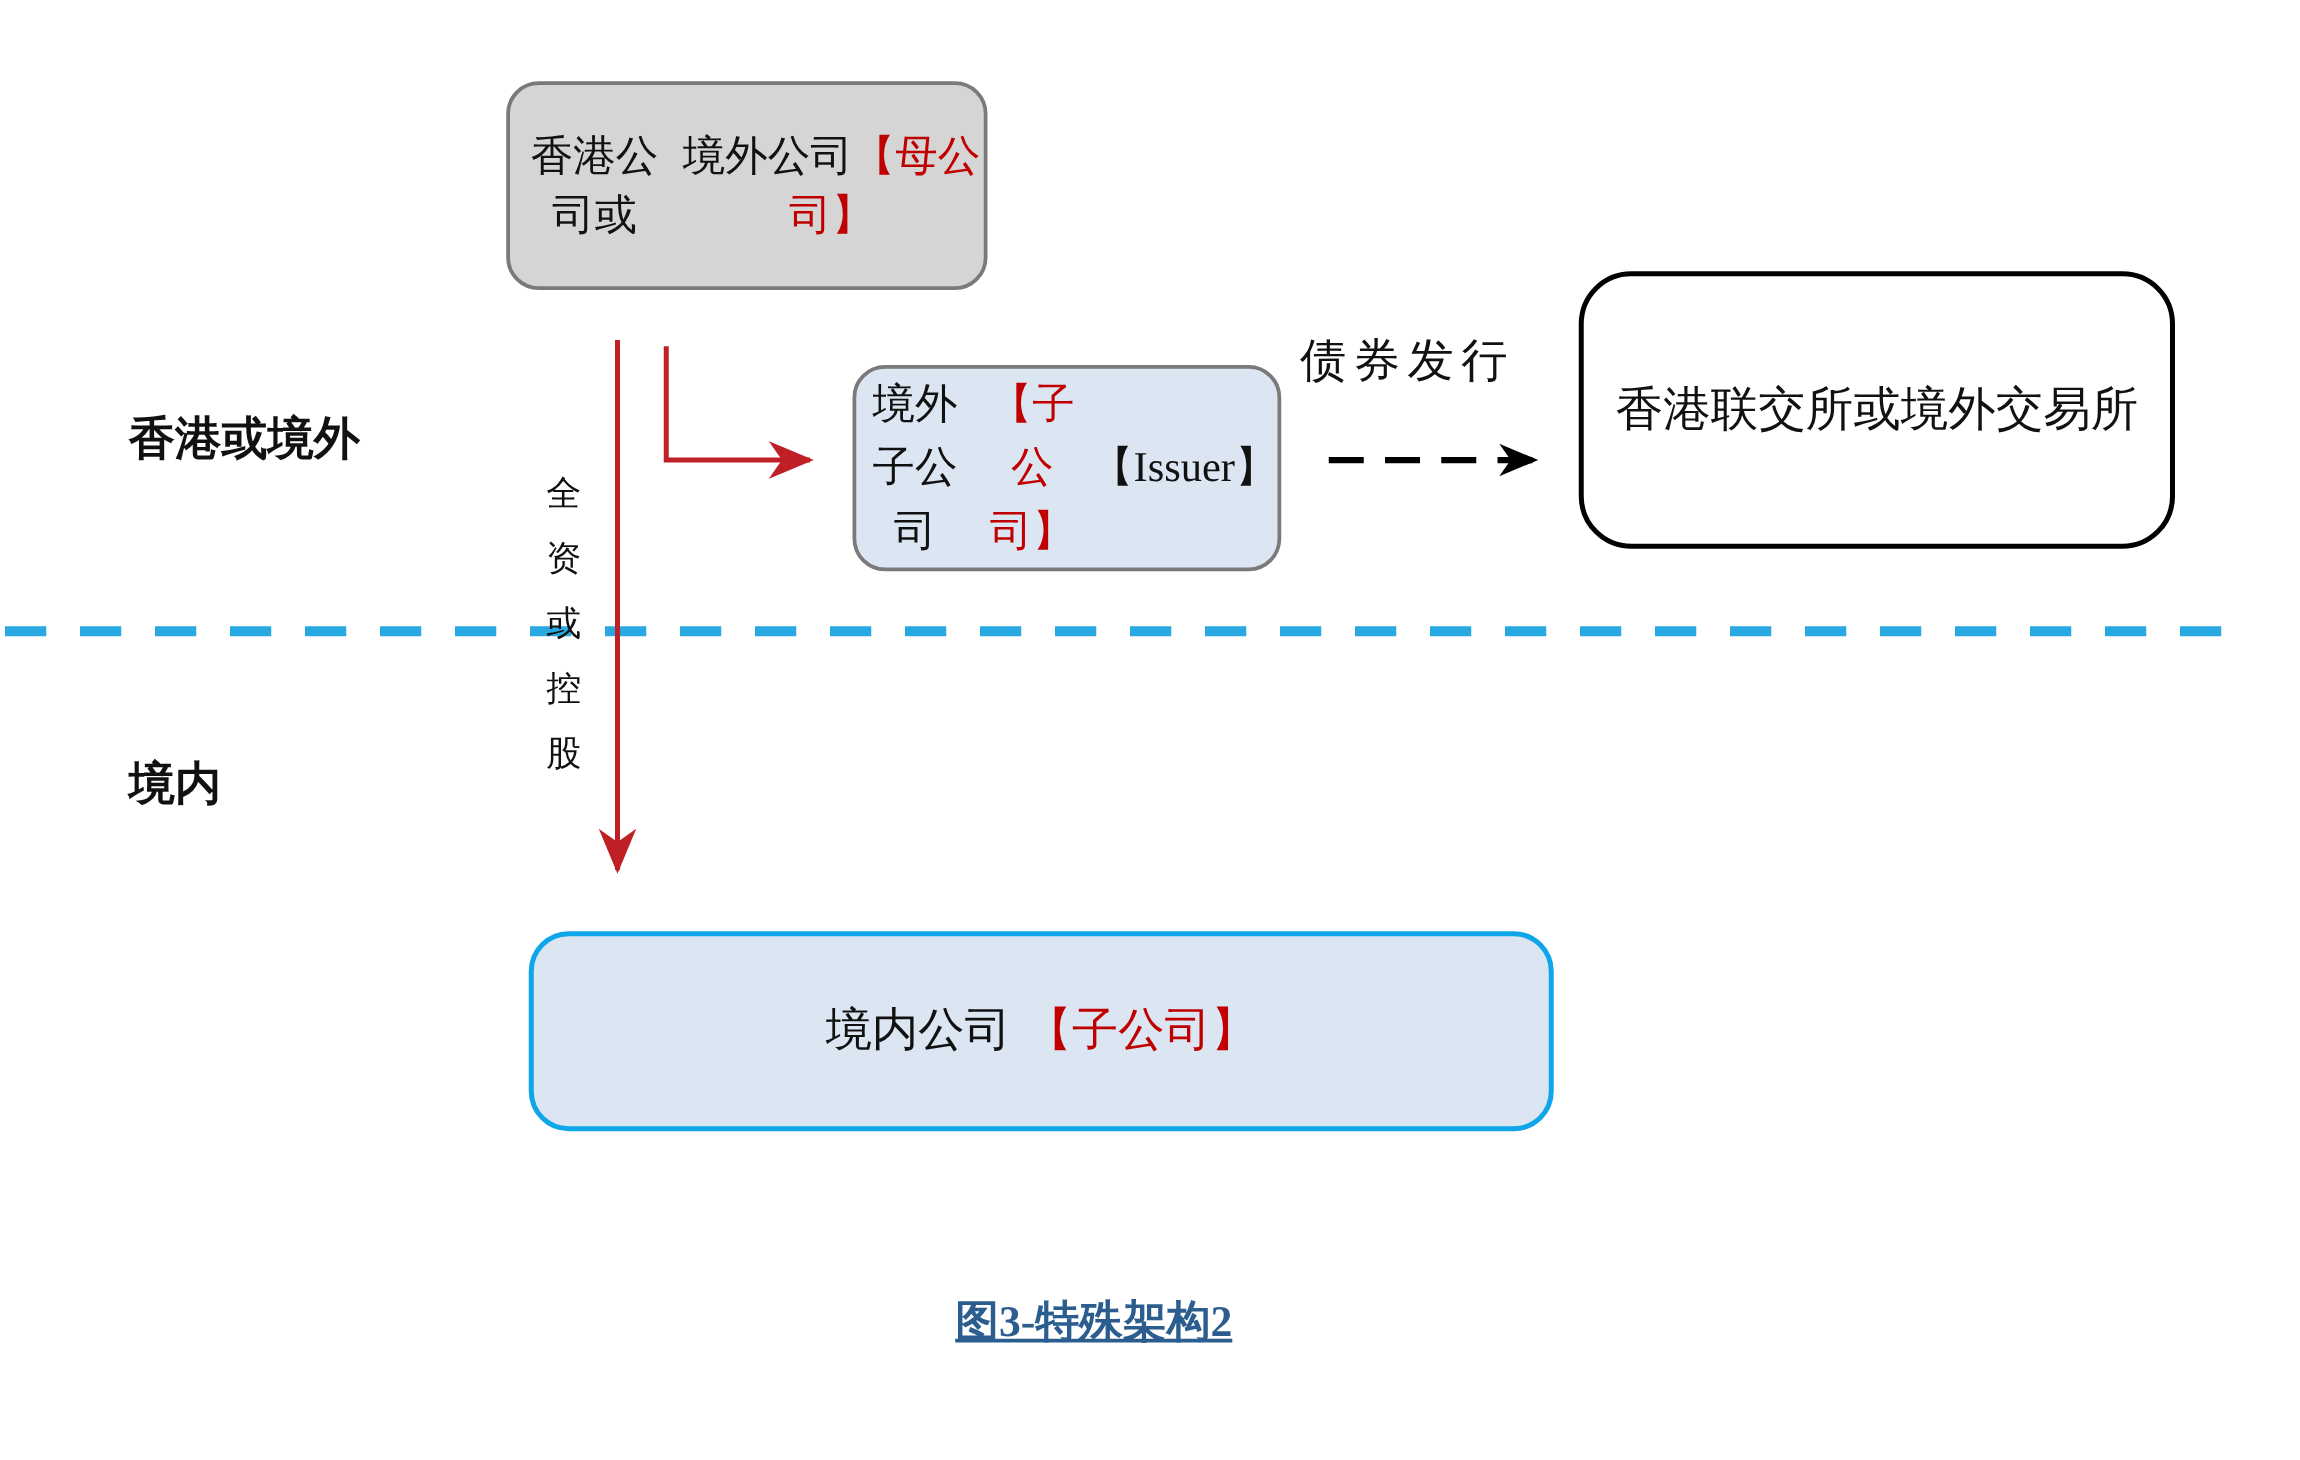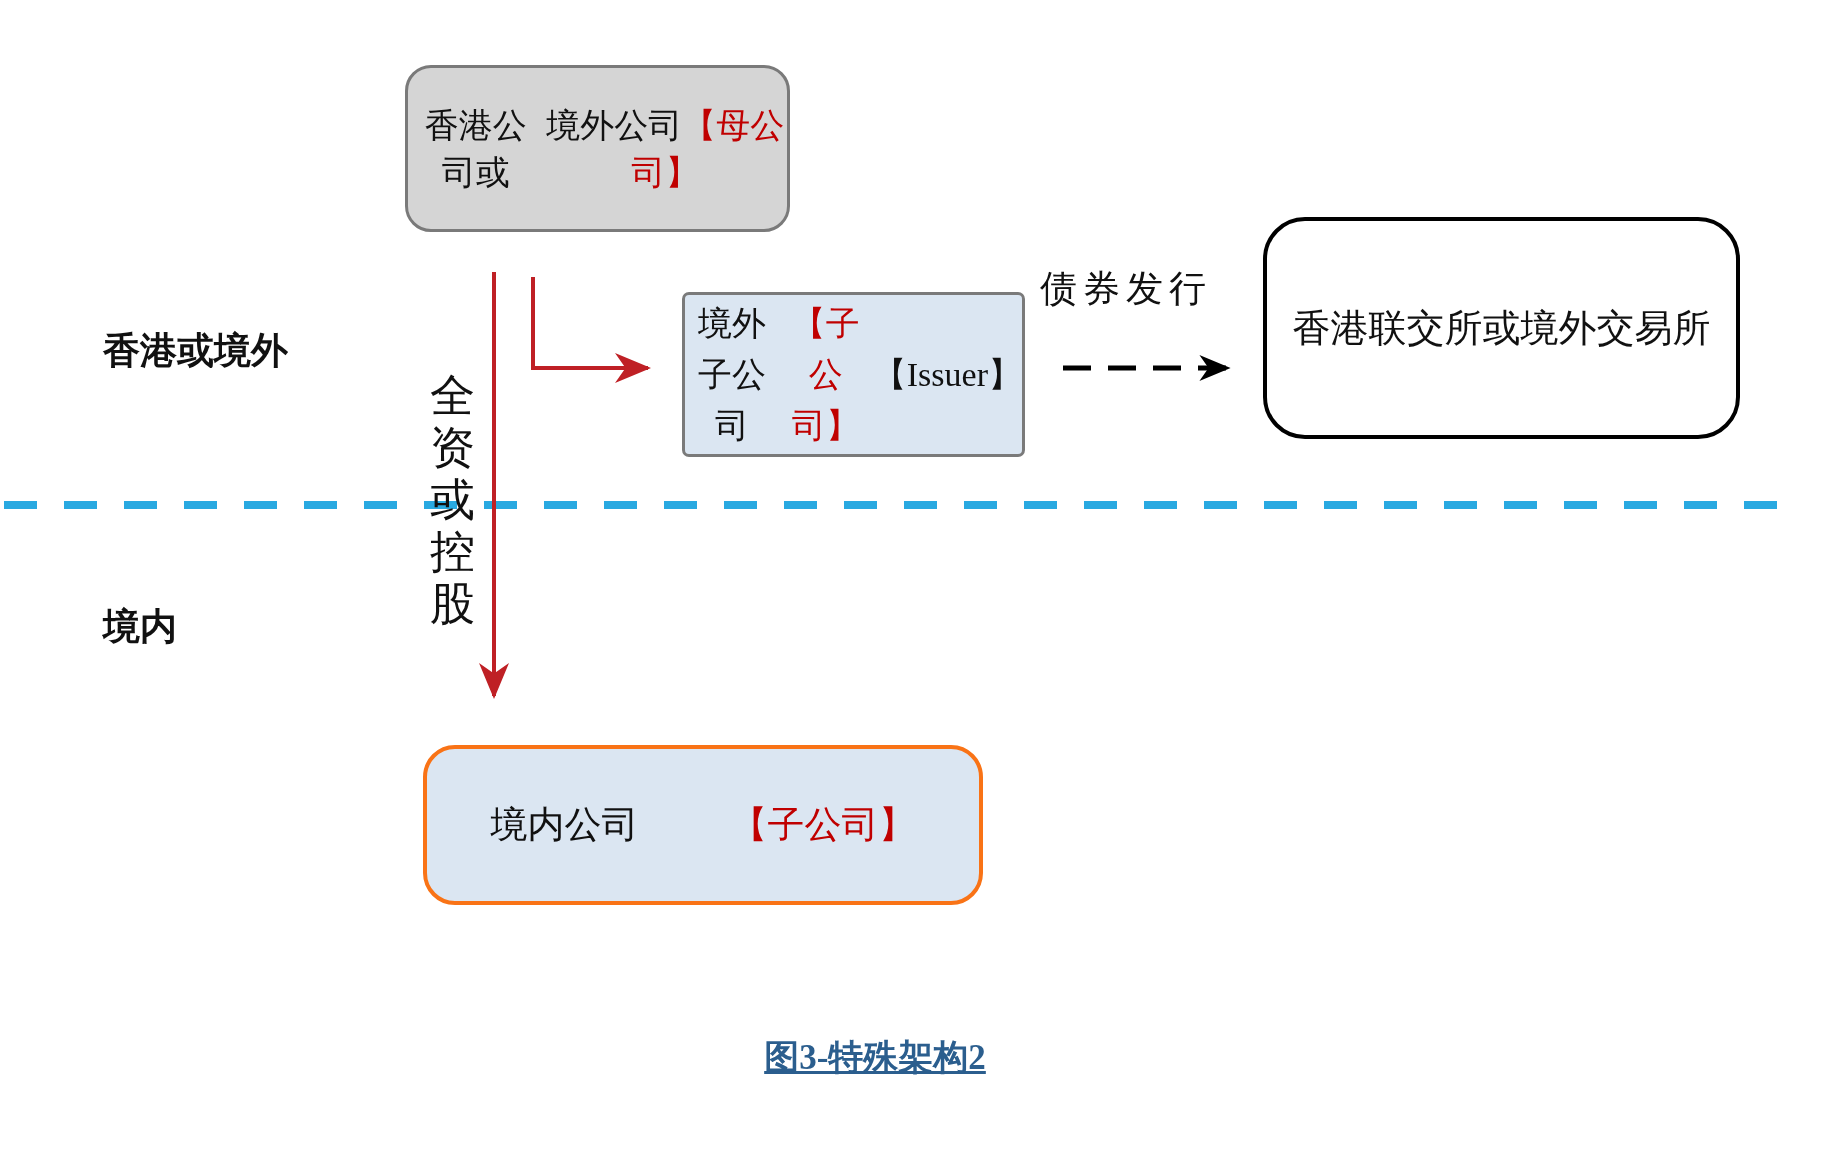--- a/index.html
+++ b/index.html
@@ -19,46 +19,45 @@
     z-index:2;
     box-sizing:border-box;
   }
   .node-parent{
     left:405px;top:65px;width:385px;height:167px;
     background:#d5d5d5;border:3px solid #7a7a7a;border-radius:26px;
     font-size:34px;line-height:47px;
   }
   .node-offshore-sub{
     left:682px;top:292px;width:343px;height:165px;
-    background:#dbe6f2;border:3px solid #7a7a7a;border-radius:7px;
+    background:#dbe6f2;border:3px solid #7a7a7a;border-radius:26px;
     font-size:34px;line-height:51px;
   }
   .node-issuer-line{font-weight:400;text-align:center;}
   .node-exchange{
     left:1263px;top:217px;width:477px;height:222px;
     background:#ffffff;border:4px solid #000000;border-radius:42px;
     font-size:38px;line-height:54px;
   }
   .node-domestic{
-    left:423px;top:745px;width:560px;height:160px;
-    background:#dbe6f2;border:4px solid #f97316;border-radius:32px;
+    left:423px;top:745px;width:820px;height:160px;
+    background:#dbe6f2;border:4px solid #0ea5e9;border-radius:32px;
     font-size:37px;line-height:44px;
     flex-direction:row;
-    gap:40px;
   }
   .red-text{color:#c00000;}
   .region-label{
     position:absolute;z-index:2;font-size:37px;color:#111111;white-space:nowrap;font-weight:bold;
   }
   .region-offshore{left:103px;top:326px;}
   .region-onshore{left:103px;top:602px;}
   .ownership-label{
     position:absolute;z-index:3;
     left:430px;top:370px;width:42px;
-    font-size:45px;line-height:52px;text-align:center;
+    font-size:28px;line-height:52px;text-align:center;
     word-break:break-all;color:#111111;
   }
   .bond-label{
     position:absolute;z-index:2;
     left:1040px;top:264px;
     font-size:37px;letter-spacing:6px;white-space:nowrap;color:#111111;
   }
   .caption{
     position:absolute;z-index:2;
     left:625px;top:1034px;width:500px;

